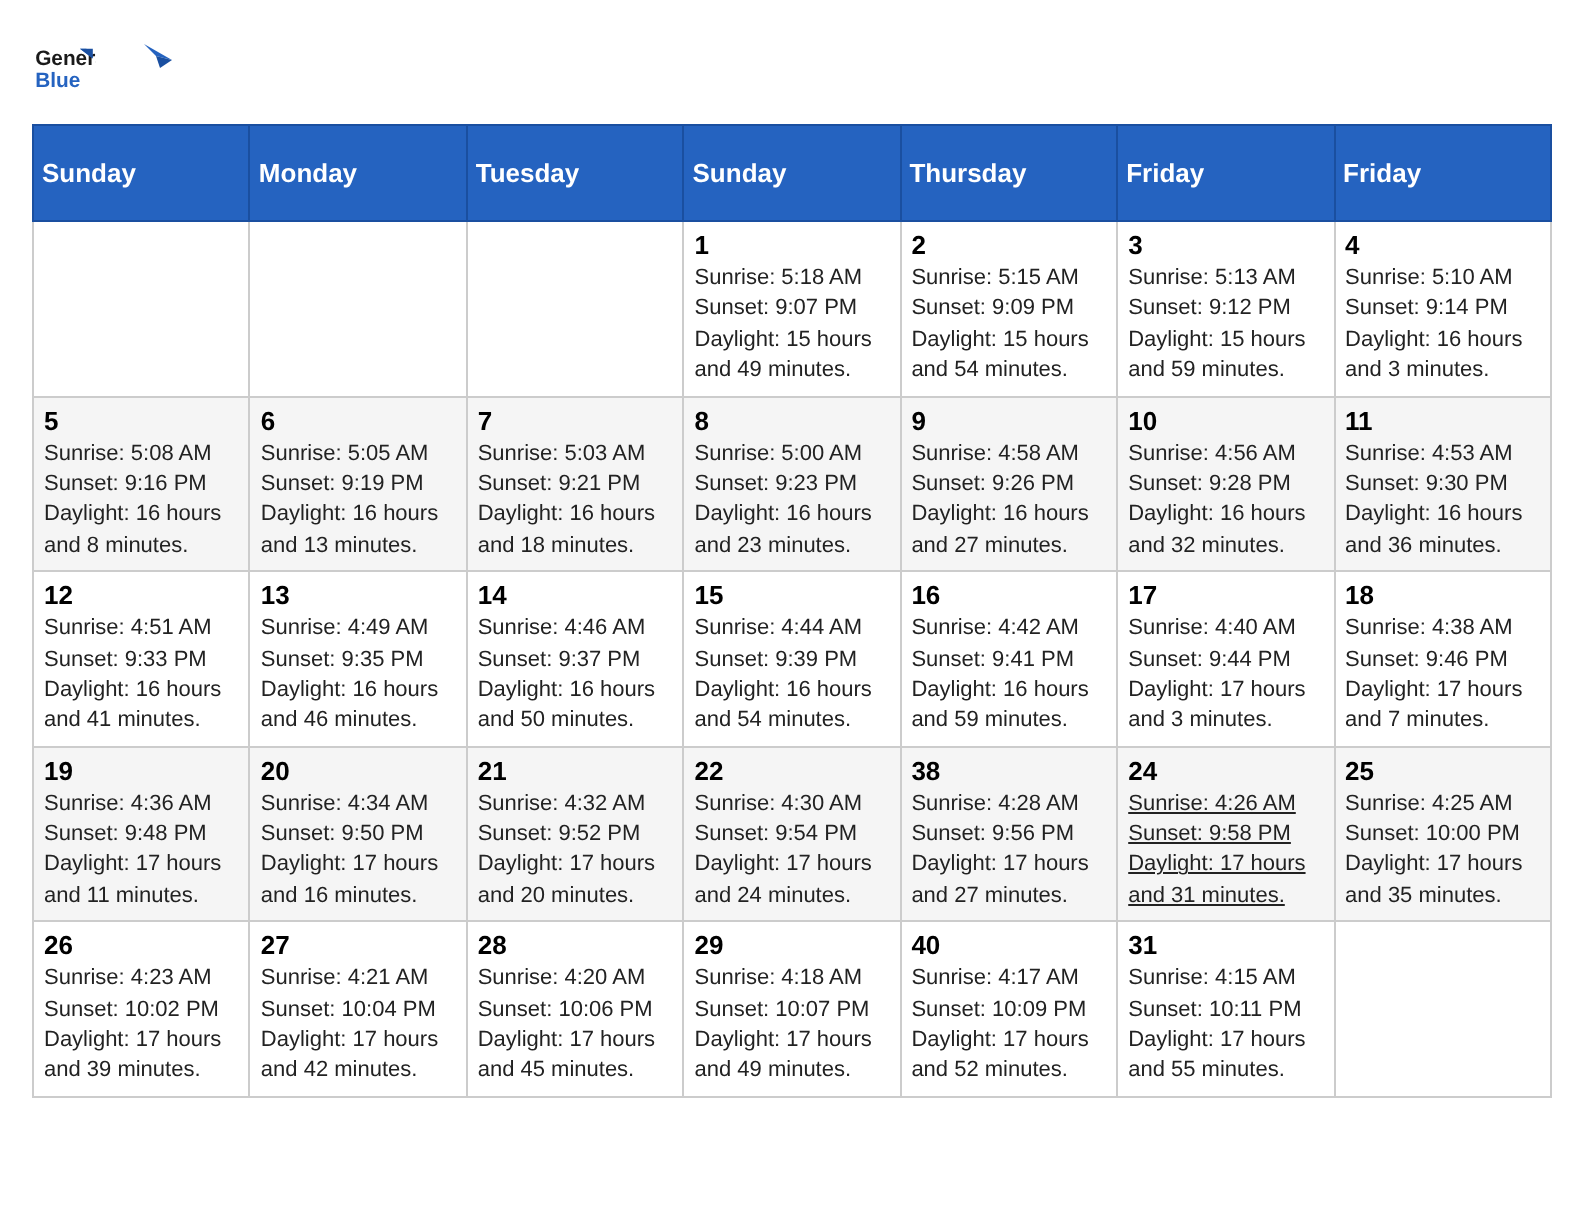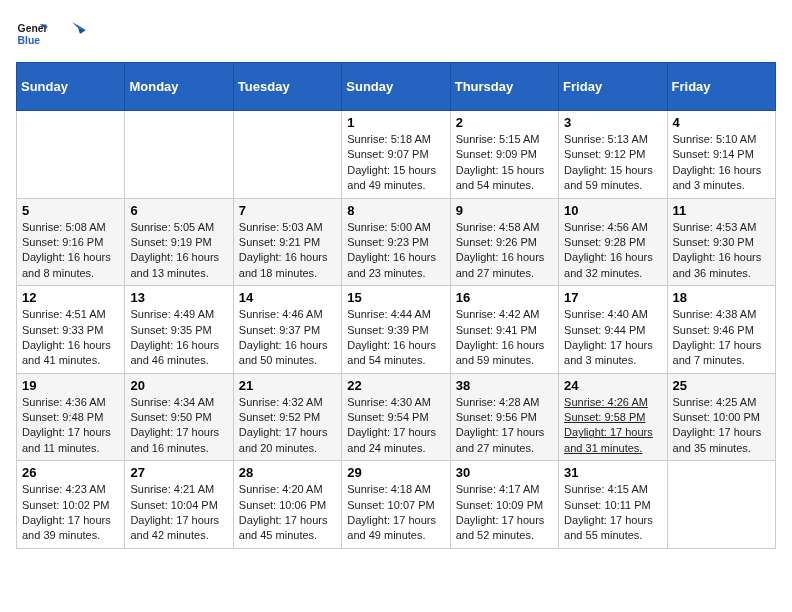--- a/index.html
+++ b/index.html
@@ -334,21 +334,21 @@
 and 45 minutes.</div>
         </td>
         <td>
           <span class="day-num">29</span>
           <div class="day-info" style="white-space: pre-line;">Sunrise: 4:18 AM
 Sunset: 10:07 PM
 Daylight: 17 hours
 and 49 minutes.</div>
         </td>
         <td>
-          <span class="day-num">30</span>
+          <span class="day-num">40</span>
           <div class="day-info" style="white-space: pre-line;">Sunrise: 4:17 AM
 Sunset: 10:09 PM
 Daylight: 17 hours
 and 52 minutes.</div>
         </td>
         <td>
           <span class="day-num">31</span>
           <div class="day-info" style="white-space: pre-line;">Sunrise: 4:15 AM
 Sunset: 10:11 PM
 Daylight: 17 hours

